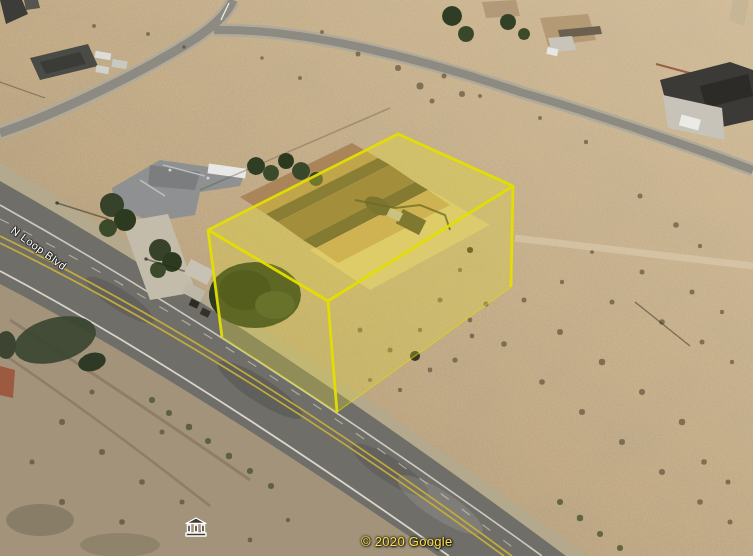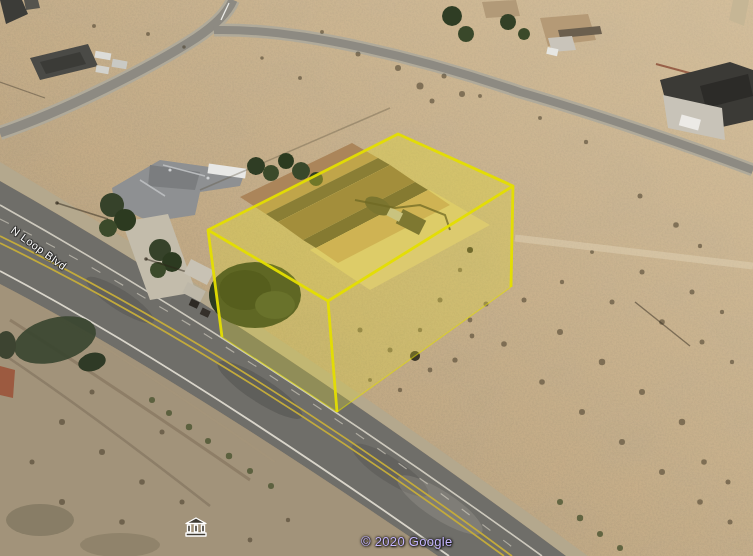--- a/index.html
+++ b/index.html
@@ -11,21 +11,21 @@
   .road-label{
     position:absolute;left:16px;top:224px;
     transform:rotate(36deg);transform-origin:0 0;
     color:#fff;font-size:11px;letter-spacing:.5px;
     text-shadow:-1px 0 1px rgba(30,30,30,.95),1px 0 1px rgba(30,30,30,.95),
                 0 -1px 1px rgba(30,30,30,.95),0 1px 1px rgba(30,30,30,.95);
     white-space:nowrap;
   }
   .attribution{
     position:absolute;left:361px;top:534px;
-    color:#c4b5fd;font-size:13px;letter-spacing:.3px;
+    color:#fde047;font-size:13px;letter-spacing:.3px;
     text-shadow:0 0 2px #000,0 0 3px rgba(0,0,0,.9),1px 1px 2px rgba(0,0,0,.8);
     white-space:nowrap;
     text-align:right;
   }
   .poi{
     position:absolute;left:184px;top:517px;width:24px;height:21px;
   }
 </style>
 </head>
 <body>

